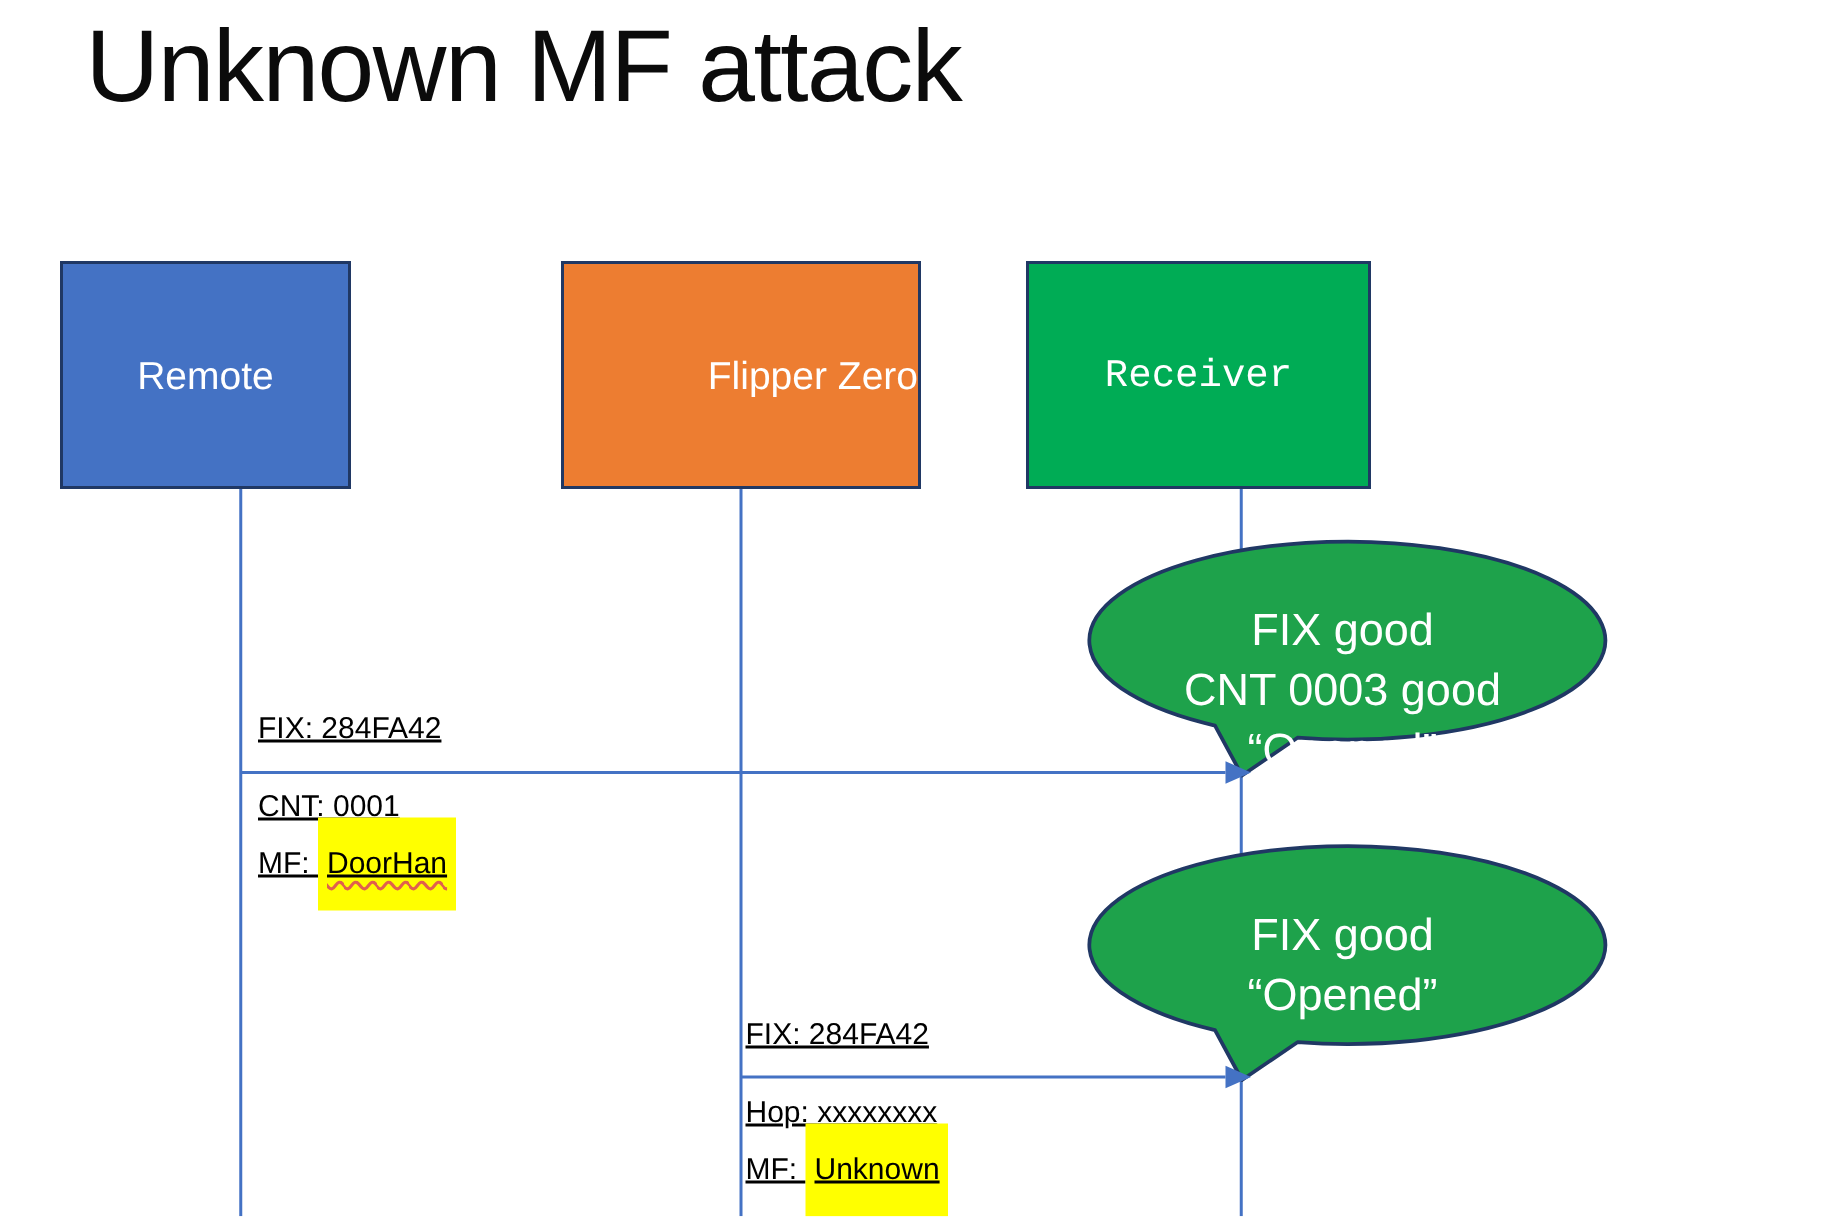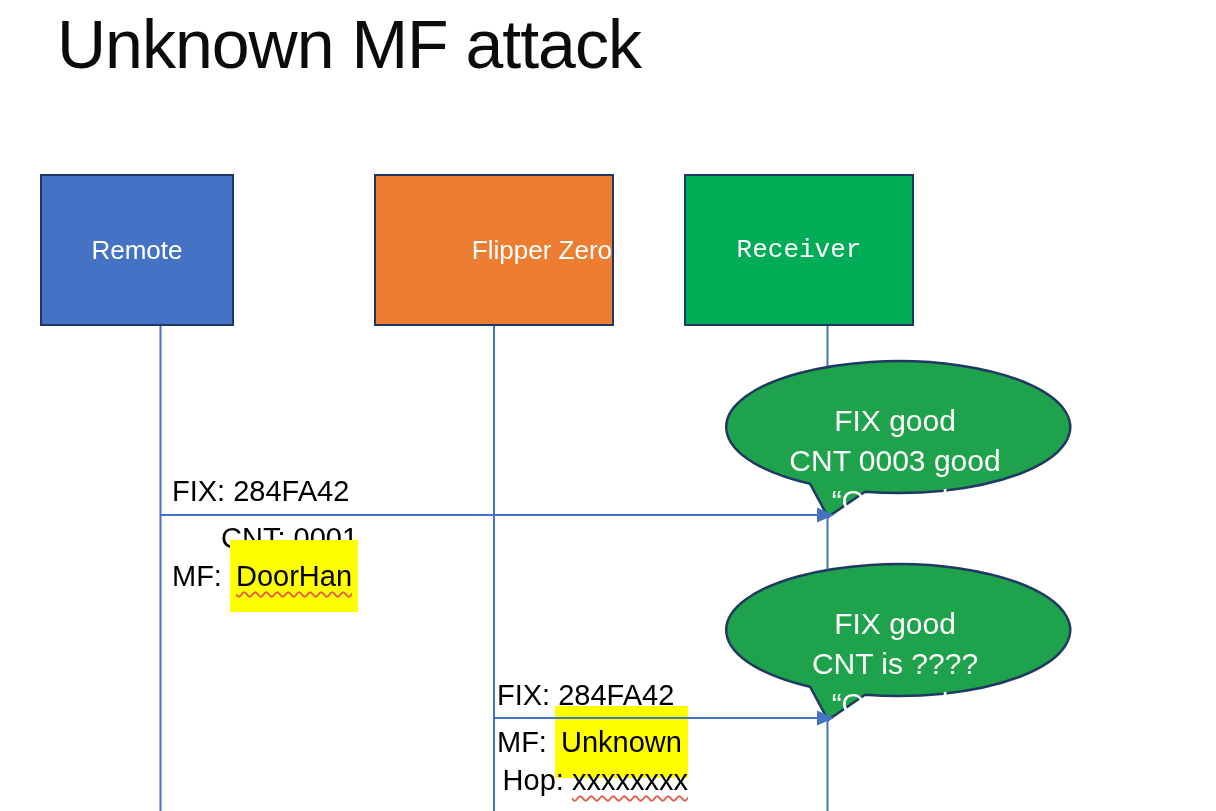--- a/index.html
+++ b/index.html
@@ -37,25 +37,26 @@
   #actor-receiver { left: 684px; width: 230px; background: var(--actor-receiver, #00AC55); font-family: Liberation Mono, monospace; }
   .actor-label { color: var(--text-light, #ffffff); font-size: 26px; white-space: nowrap; }
 
   .overlay { position: absolute; left: 0; top: 0; }
   .lifeline  { stroke: var(--connector, #4472C4); stroke-width: 2; }
   .arrowline { stroke: var(--connector, #4472C4); stroke-width: 2; }
   .arrowhead { fill: var(--connector, #4472C4); }
 
   .msg {
     position: absolute;
-    font-size: 29px;
+    font-size: 20px;
     color: var(--text-dark, #000000);
     white-space: nowrap;
+    text-decoration: underline;
   }
-  .msg-below { line-height: 38px; text-align: right; }
+  .msg-below { line-height: 38px; }
   .hl { background: var(--highlight, #FFFF00); padding: 20px 6px; }
   .squiggle {
     text-decoration-line: underline;
     text-decoration-style: wavy;
     text-decoration-color: var(--squiggle, #E0604D);
     text-decoration-thickness: 2px;
     text-underline-offset: 5px;
   }
 
   .callout { position: absolute; width: 360px; height: 172px; }
@@ -103,42 +104,41 @@
   </div>
 
   <div class="msg" style="left:172px; top:475px;">FIX: 284FA42</div>
   <div class="msg msg-below" style="left:172px; top:519px;">
     <div><span>CNT: </span><span>0001</span></div>
     <div><span>MF: </span><span class="hl squiggle">DoorHan</span></div>
   </div>
 
   <div class="msg" style="left:497px; top:679px;">FIX: 284FA42</div>
   <div class="msg msg-below" style="left:497px; top:723px;">
+    <div><span>Hop: </span><span class="squiggle">xxxxxxxx</span></div>
     <div><span>MF: </span><span class="hl">Unknown</span></div>
-    <div><span>Hop: </span><span class="squiggle">xxxxxxxx</span></div>
   </div>
 
   <div class="callout" style="left:715px; top:357px;">
     <svg class="callout-svg" width="360" height="172" viewBox="0 0 360 172">
       <path class="callout-shape" d="M 150 134.8 A 172 66 0 1 0 95 126.7 L 113 160 Z"></path>
     </svg>
     <div class="callout-text">
       <div>FIX good</div>
       <div>CNT 0003 good</div>
       <div>“Opened”</div>
     </div>
   </div>
 
   <div class="callout" style="left:715px; top:560px;">
     <svg class="callout-svg" width="360" height="172" viewBox="0 0 360 172">
       <path class="callout-shape" d="M 150 134.8 A 172 66 0 1 0 95 126.7 L 113 160 Z"></path>
     </svg>
     <div class="callout-text">
       <div>FIX good</div>
-      <div>CNT is ????</div>
       <div>“Opened”</div>
     </div>
   </div>
 
   <svg class="overlay" width="1216" height="811" viewBox="0 0 1216 811">
     <line class="arrowline" x1="160.5" y1="515" x2="817" y2="515"></line>
     <polygon class="arrowhead" points="817,507.5 834,515 817,522.5"></polygon>
     <line class="arrowline" x1="494" y1="718" x2="817" y2="718"></line>
     <polygon class="arrowhead" points="817,710.5 834,718 817,725.5"></polygon>
   </svg>

